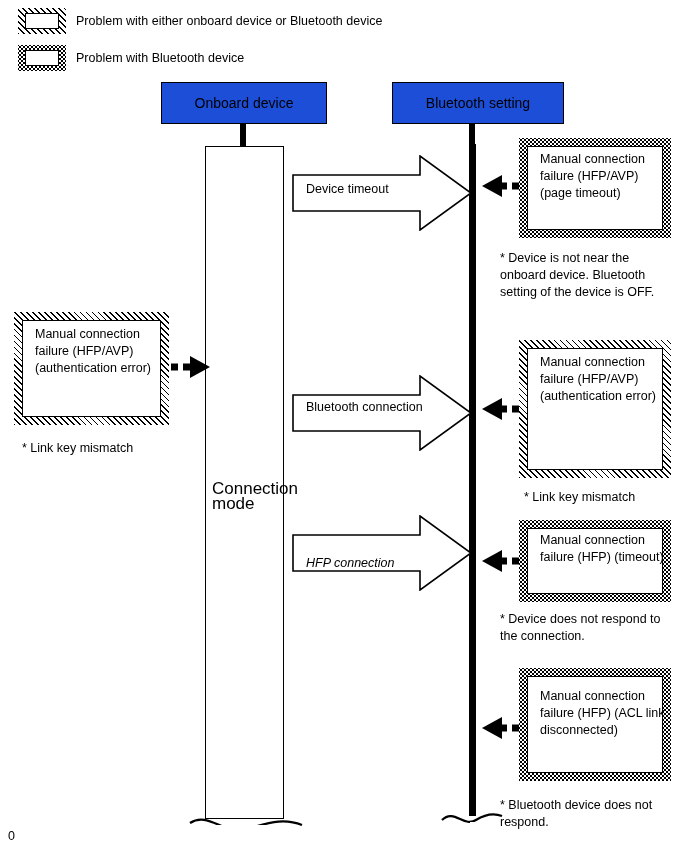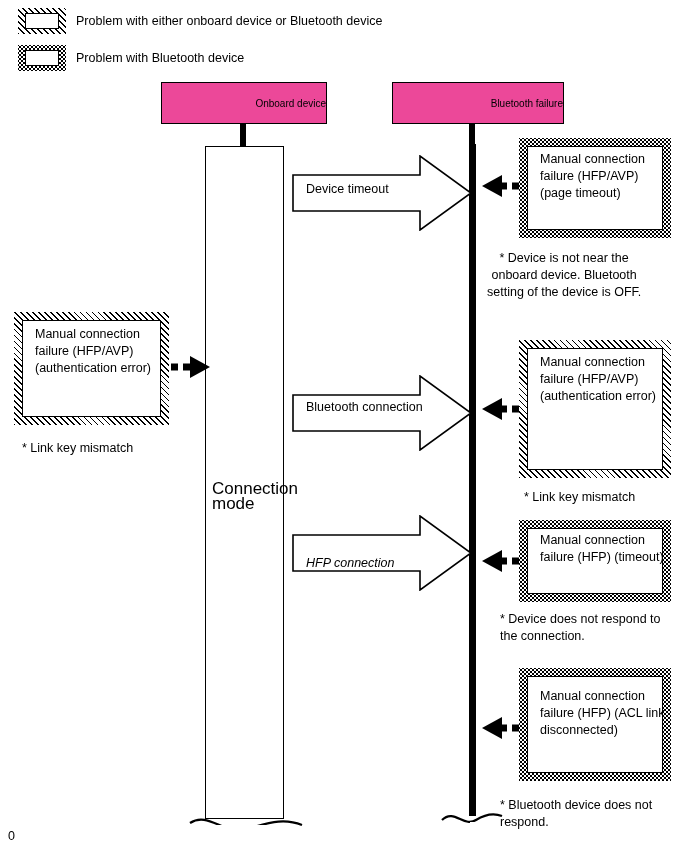--- a/index.html
+++ b/index.html
@@ -54,26 +54,26 @@
     position: absolute;
     font-size: 12.5px;
     line-height: 16px;
     white-space: nowrap;
   }
 
   
   .head-box {
     position: absolute;
     border: 1px solid #000000;
-    background: #ec4899;
+    background: #1d4ed8;
     box-sizing: border-box;
     display: flex;
     align-items: center;
-    justify-content: flex-end;
-    font-size: 10px;
+    justify-content: center;
+    font-size: 14px;
   }
 
   
   .stem {
     position: absolute;
     background: #000000;
   }
   .activation {
     position: absolute;
     border: 1px solid #000000;
@@ -152,21 +152,21 @@
     <div class="legend-swatch dot-bg">
       <div class="inner"></div>
     </div>
     <div class="legend-label" style="left:58px; top:5px;">Problem with Bluetooth device</div>
   </div>
 
   <div class="head-box" style="left:161px; top:82px; width:166px; height:42px;">
     <span>Onboard device</span>
   </div>
   <div class="head-box" style="left:392px; top:82px; width:172px; height:42px;">
-    <span>Bluetooth failure</span>
+    <span>Bluetooth setting</span>
   </div>
 
   <div class="stem" style="left:240px; top:124px; width:6px; height:23px;"></div>
   <div class="stem" style="left:469px; top:124px; width:6px; height:20px;"></div>
 
   <div class="activation" style="left:205px; top:146px; width:79px; height:673px;"></div>
   <div class="activation-label" style="left:212px; top:481px; width:70px;">Connection<br>mode</div>
 
   <div class="break-line" style="left:188px; top:805px;">
     <svg width="116" height="36" viewBox="0 0 116 36">
@@ -219,21 +219,21 @@
   <div class="err-box dot-bg" style="left:519px; top:138px; width:152px; height:100px;">
     <div class="inner"></div>
     <div class="err-text" style="top:13px;">Manual connection<br>failure (HFP/AVP)<br>(page timeout)</div>
   </div>
   <div class="dash-arrow" style="left:472px; top:172px;">
     <svg width="50" height="28" viewBox="0 0 50 28">
       <line x1="28" y1="14" x2="49" y2="14" stroke="#000000" stroke-width="7" stroke-dasharray="7,5"></line>
       <path d="M30,3 L10,14 L30,25 Z" fill="#000000"></path>
     </svg>
   </div>
-  <div class="note" style="left:487px; top:250px;text-align:center;">* Device is not near the<br>onboard device. Bluetooth<br>setting of the device is OFF.</div>
+  <div class="note" style="left:500px; top:250px;">* Device is not near the<br>onboard device. Bluetooth<br>setting of the device is OFF.</div>
 
   <div class="err-box hatch-bg" style="left:519px; top:340px; width:152px; height:138px;">
     <div class="inner"></div>
     <div class="err-text" style="top:14px;">Manual connection<br>failure (HFP/AVP)<br>(authentication error)</div>
   </div>
   <div class="dash-arrow" style="left:472px; top:395px;">
     <svg width="50" height="28" viewBox="0 0 50 28">
       <line x1="28" y1="14" x2="49" y2="14" stroke="#000000" stroke-width="7" stroke-dasharray="7,5"></line>
       <path d="M30,3 L10,14 L30,25 Z" fill="#000000"></path>
     </svg>

